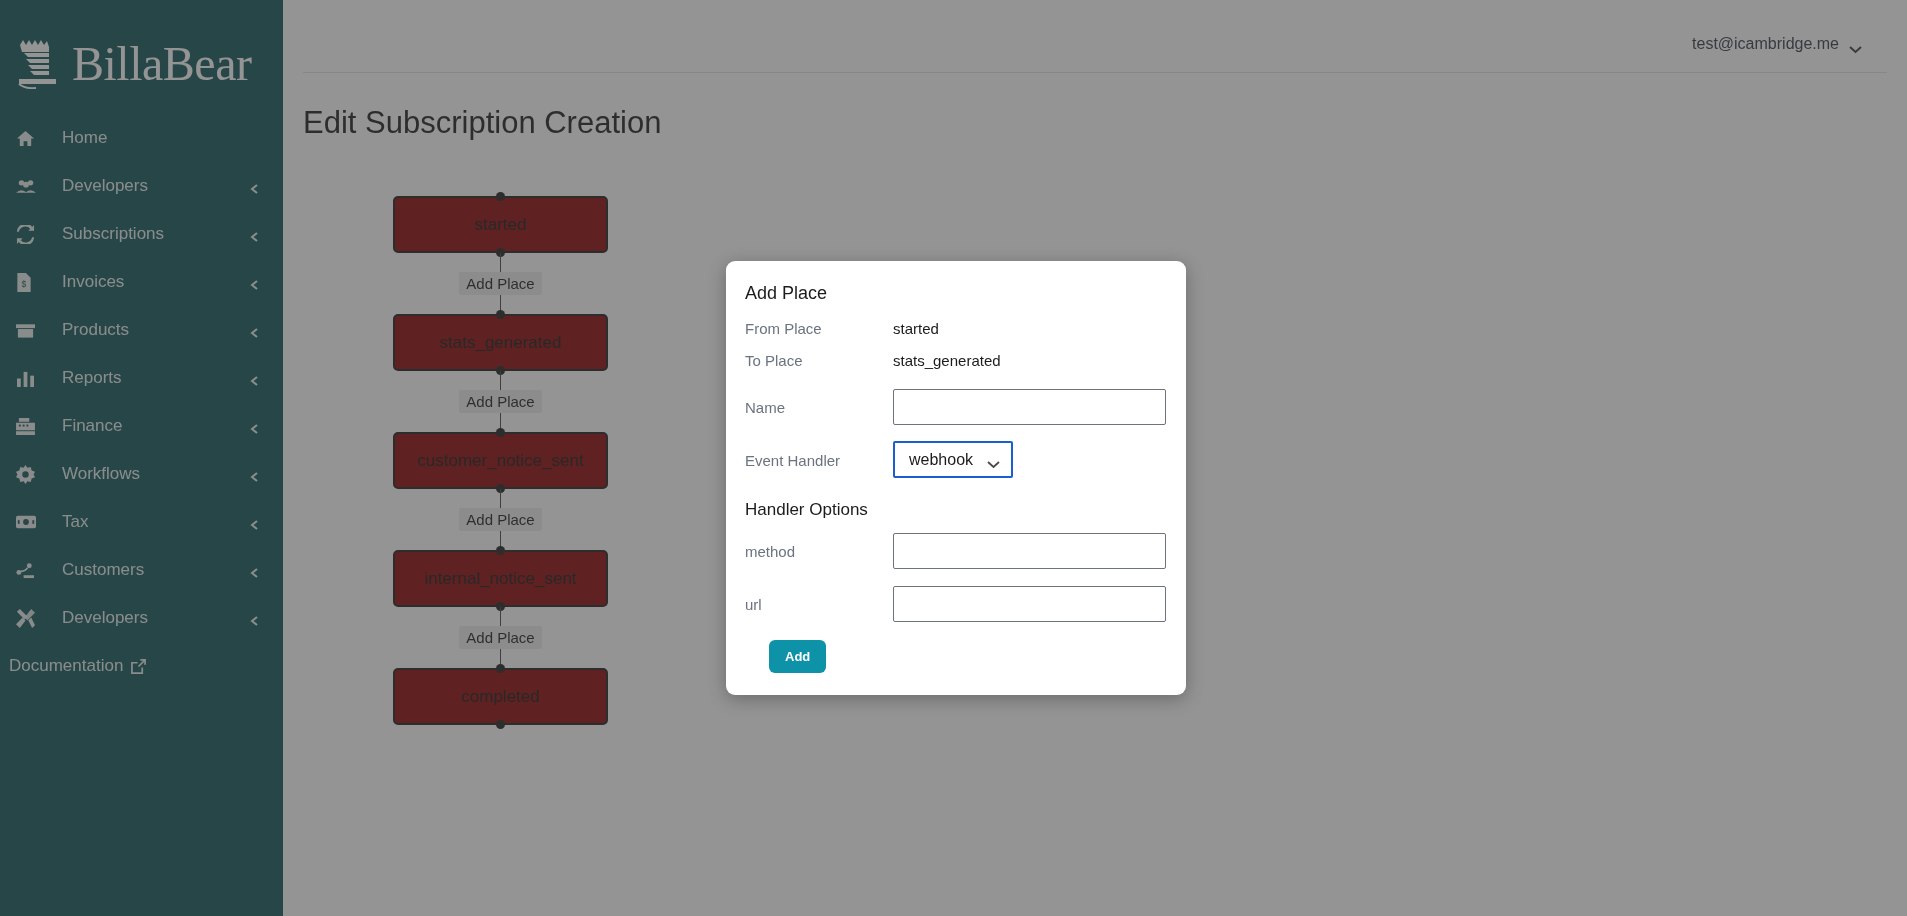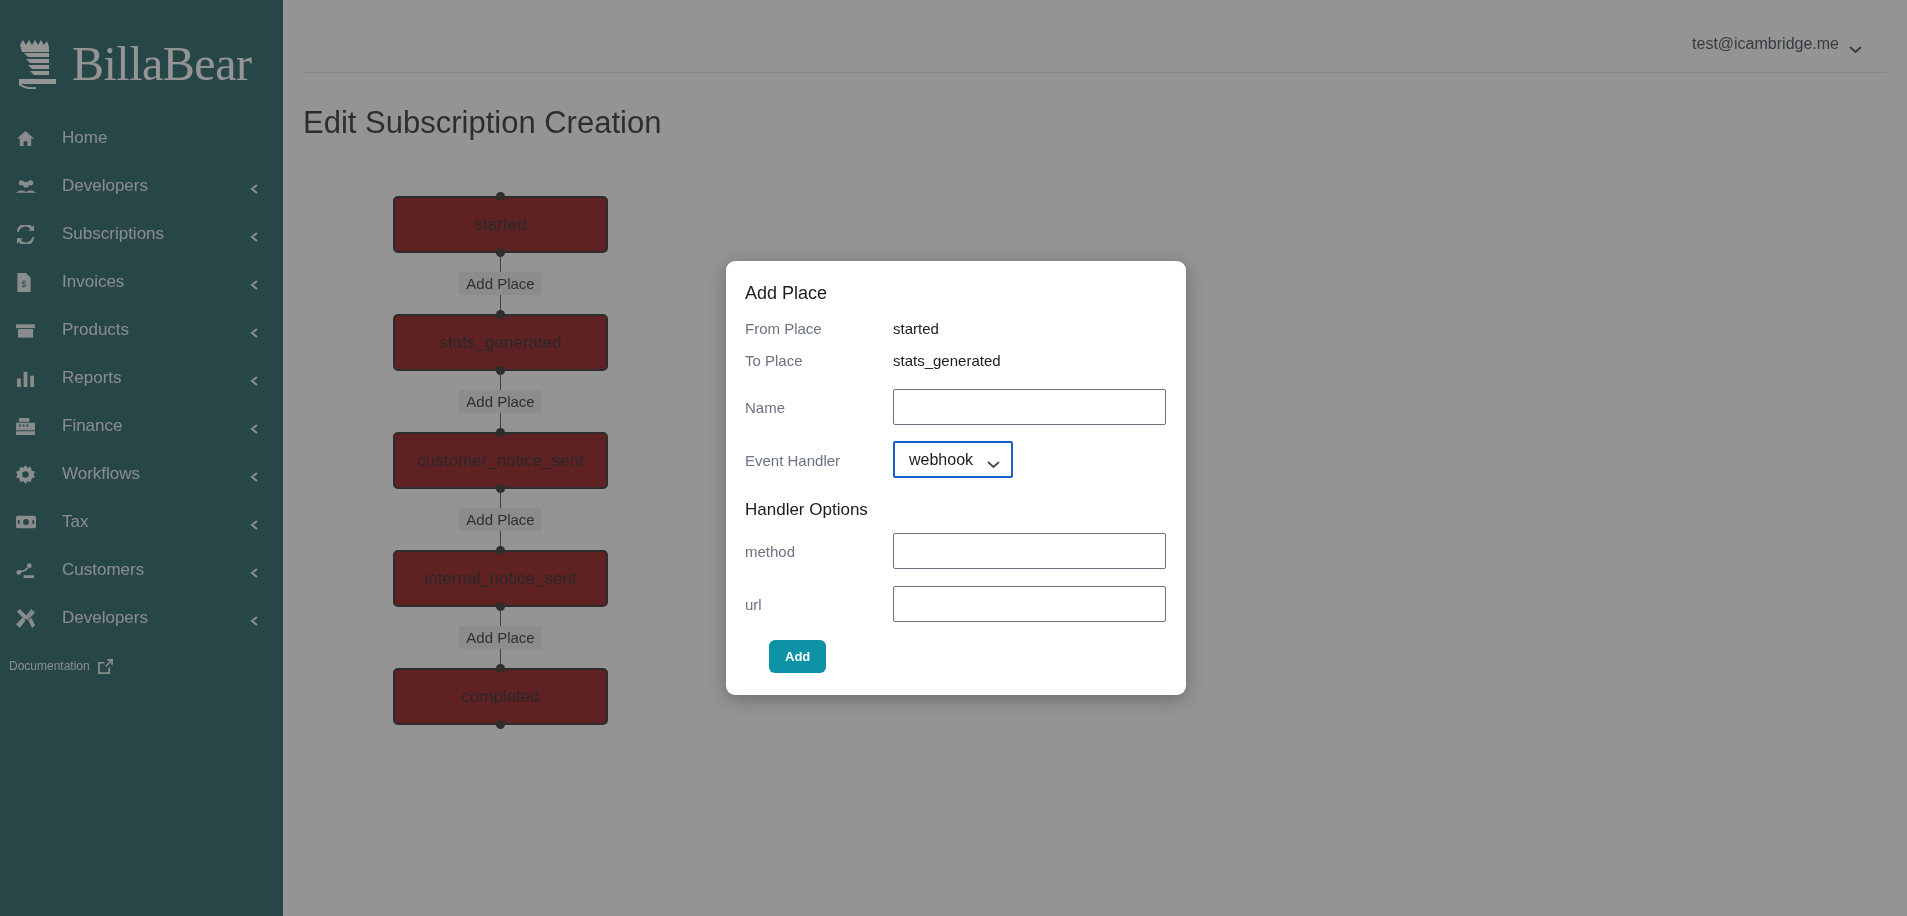--- a/index.html
+++ b/index.html
@@ -70,21 +70,21 @@
   .nav-label { flex: 1 1 auto; white-space: nowrap; }
   .nav-chev { flex: none; width: 12px; height: 12px; }
   .nav-chev svg { stroke: #e8eeee; fill: none; stroke-width: 2; }
 
   .doc-item {
     display: flex;
     align-items: center;
     height: 48px;
     padding: 0 22px 0 9px;
     color: #e8eeee;
-    font-size: 12px;
+    font-size: 17px;
     cursor: pointer;
     gap: 8px;
   }
   .doc-ext { width: 15px; height: 15px; }
   .doc-ext svg { stroke: #e8eeee; fill: none; stroke-width: 1.8; }
 
   
   .main {
     position: absolute;
     left: 283px; top: 16px;

